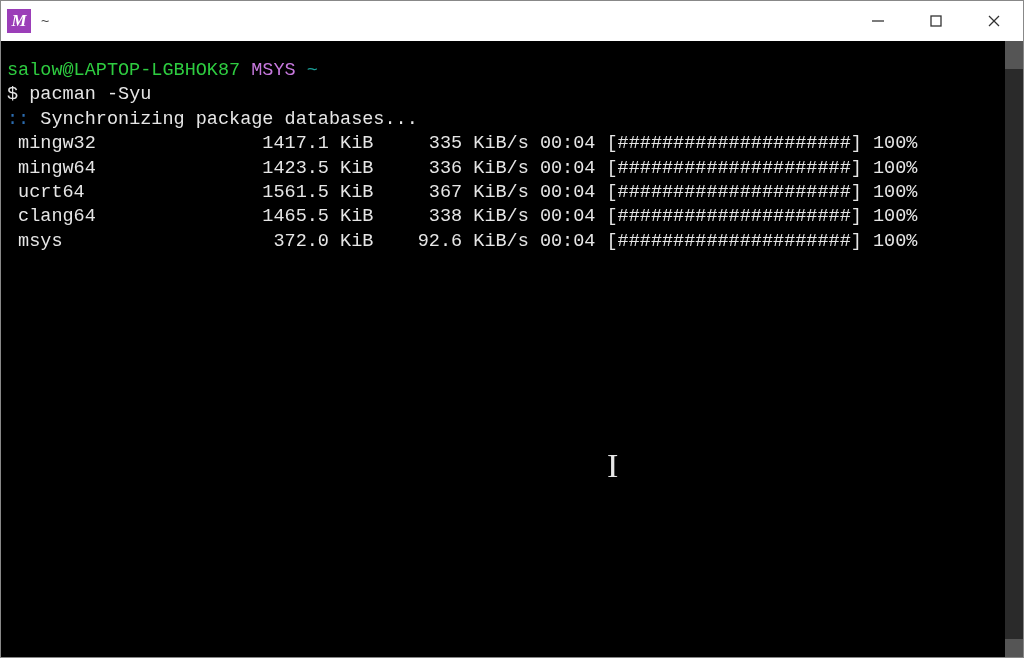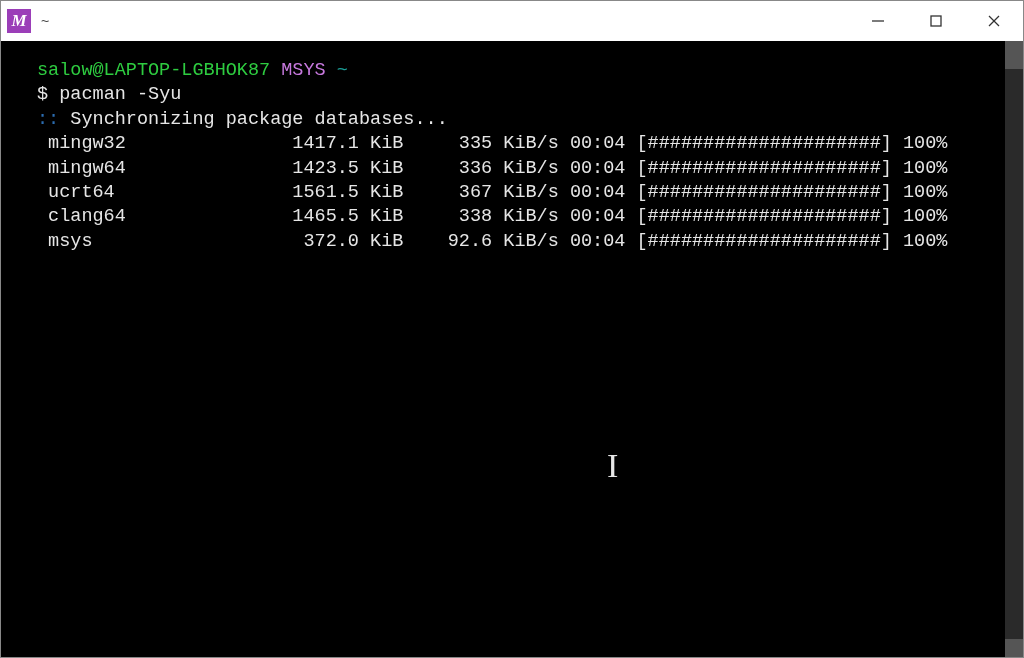--- a/index.html
+++ b/index.html
@@ -73,21 +73,20 @@
       flex: 1;
       background: #000000;
       color: #dcdcdc;
       font-family: 'Consolas', 'Courier New', monospace;
       font-size: 18.5px;
       line-height: 1.32;
       padding: 18px 6px 6px 6px;
       white-space: pre;
       letter-spacing: 0px;
       position: relative;
-      margin-left: 30px;
     }
     .scrollbar {
       width: 18px;
       background: #2a2a2a;
       position: relative;
     }
     .scroll-thumb-top {
       position: absolute;
       top: 0;
       width: 100%;

